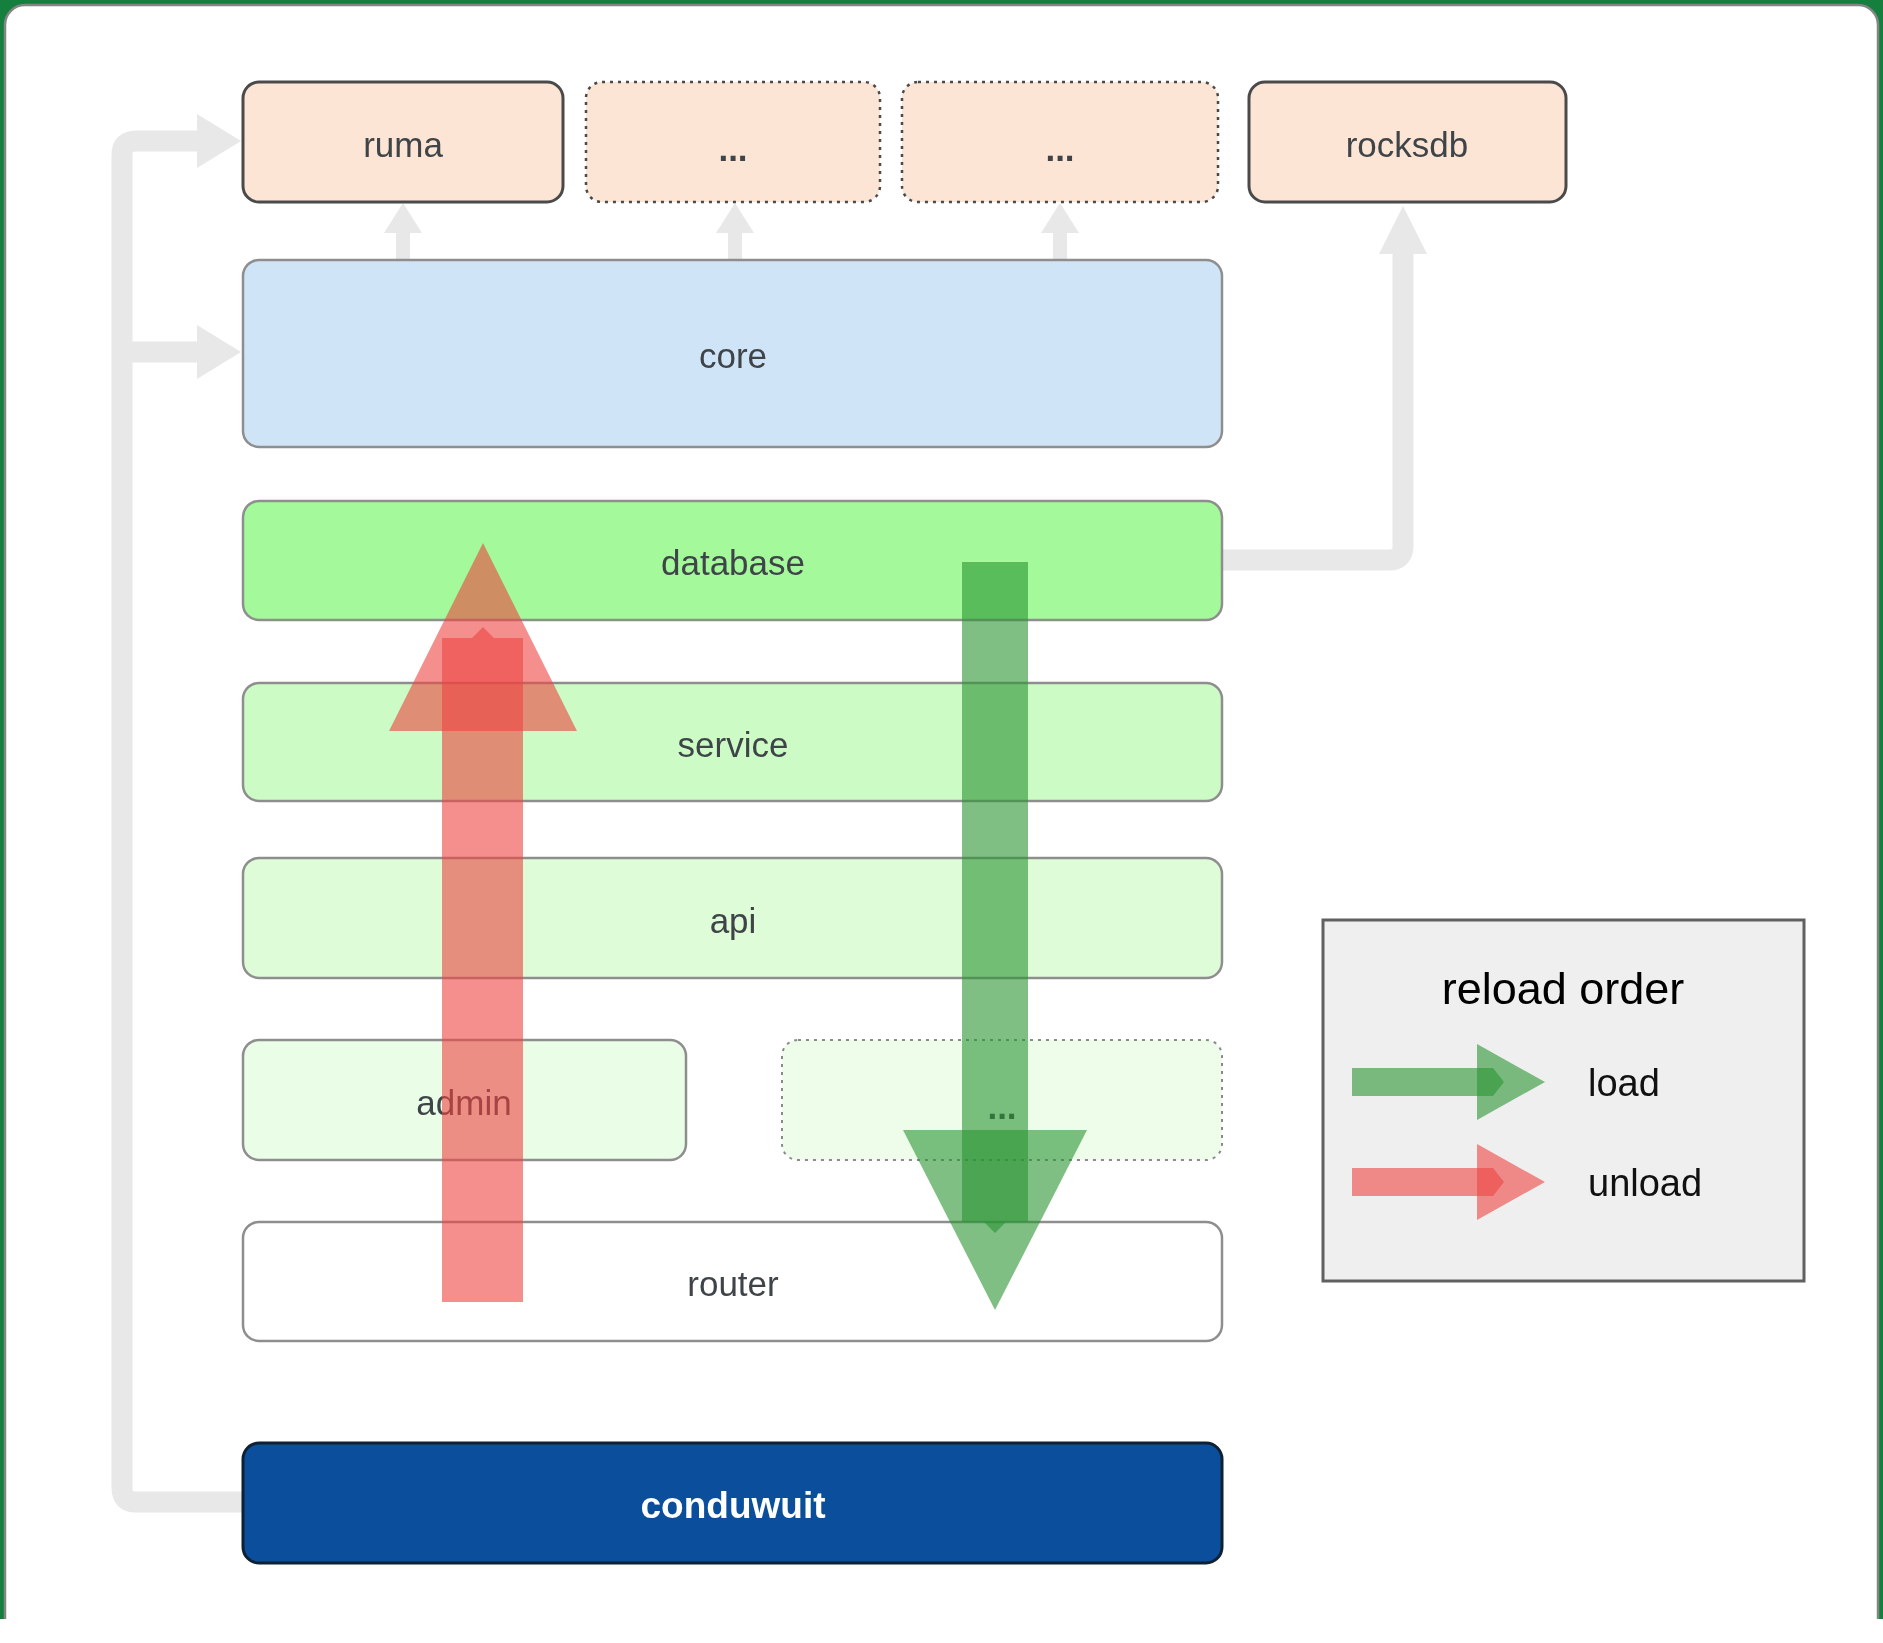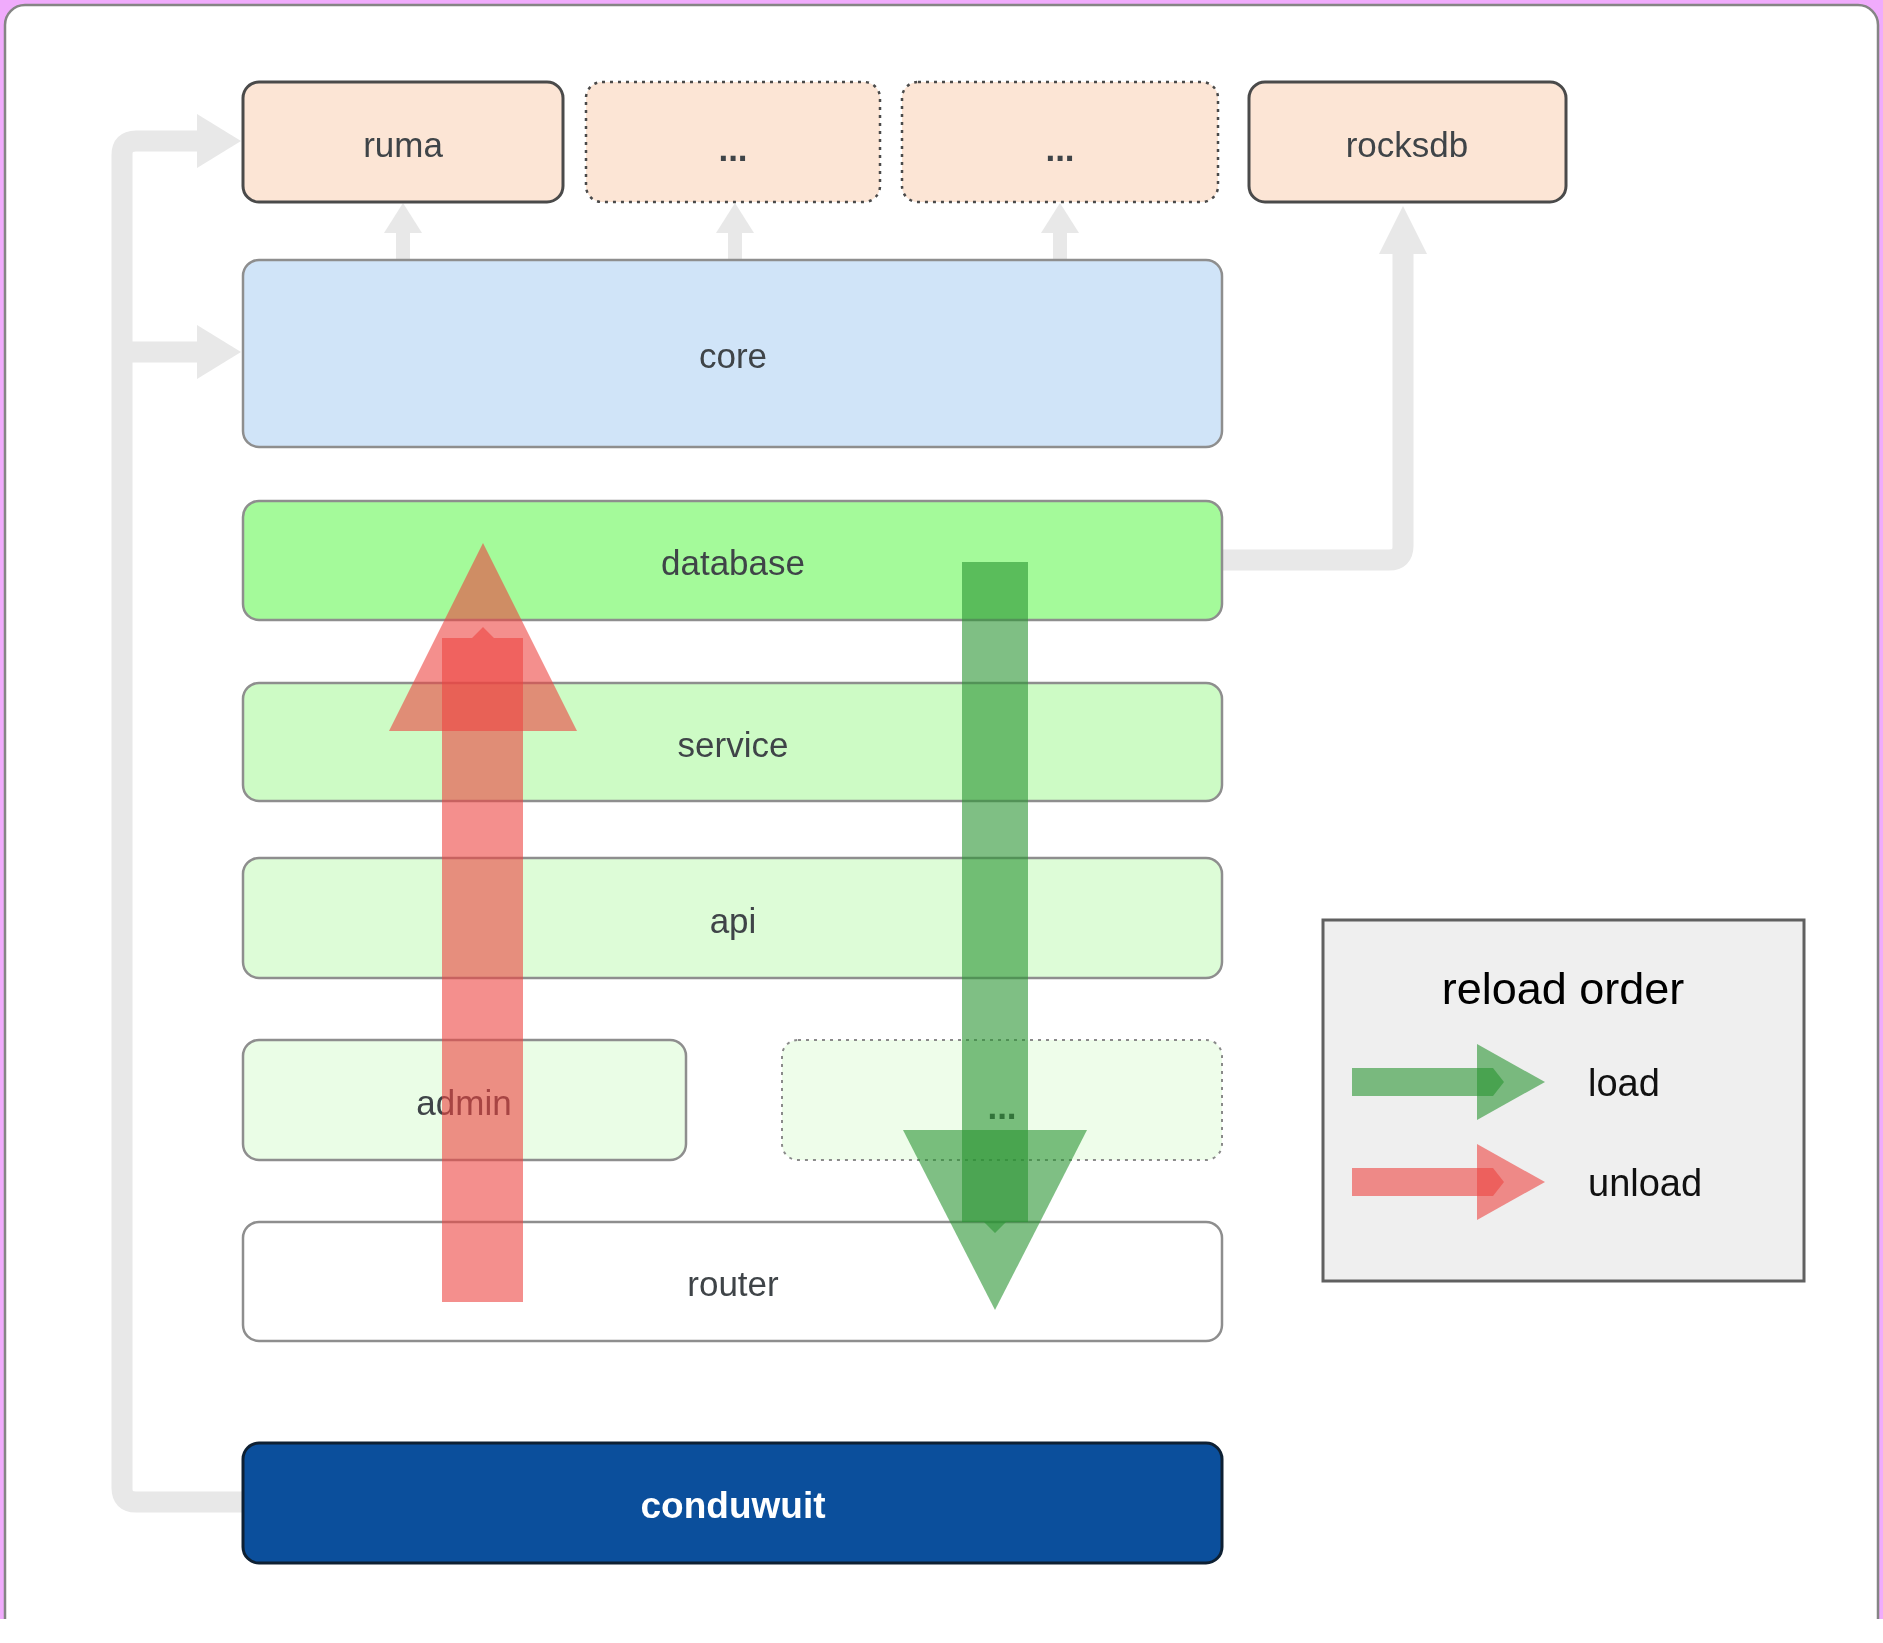--- a/index.html
+++ b/index.html
@@ -4,21 +4,21 @@
 <style>
   html, body {
     margin: 0;
     padding: 0;
     background: #ffffff;
   }
   .stage {
     width: 1883px;
     height: 1619px;
     position: relative;
-    background: #f0abfc;
+    background: #15803d;
     font-family: "Liberation Sans", sans-serif;
   }
   svg { display: block; }
   text {
     font-family: "Liberation Sans", sans-serif;
     fill: #3f4448;
   }
   .node-label  { font-size: 35px; }
   .dots-label  { font-size: 35px; font-weight: bold; }
   .conduwuit-label { font-size: 37px; font-weight: bold; fill: #ffffff; }

